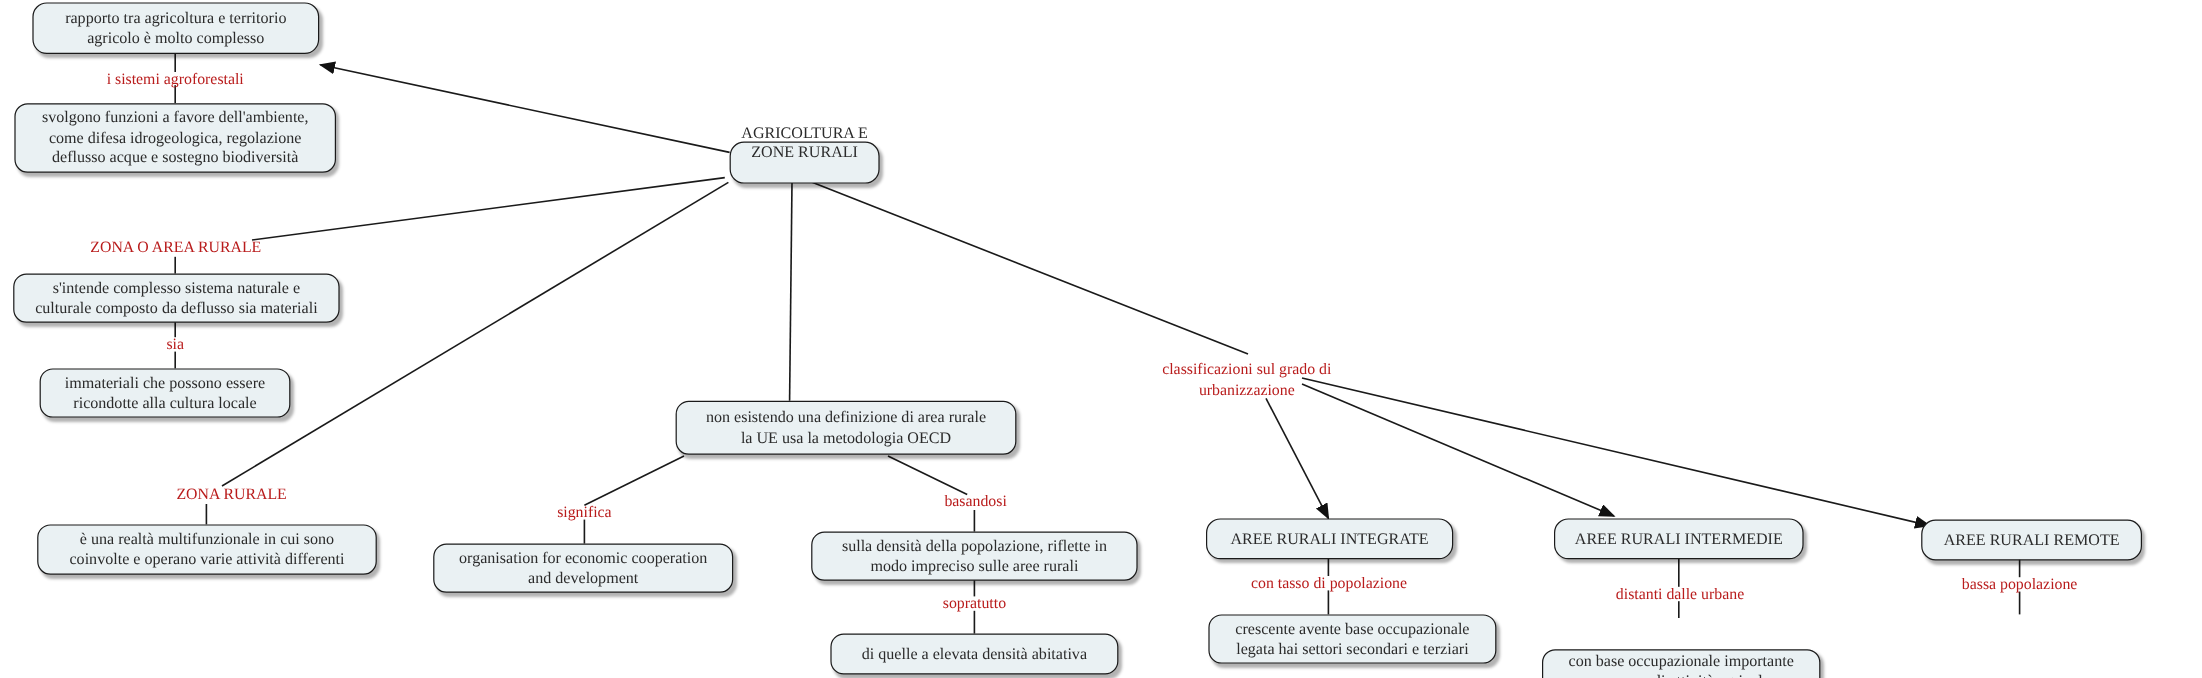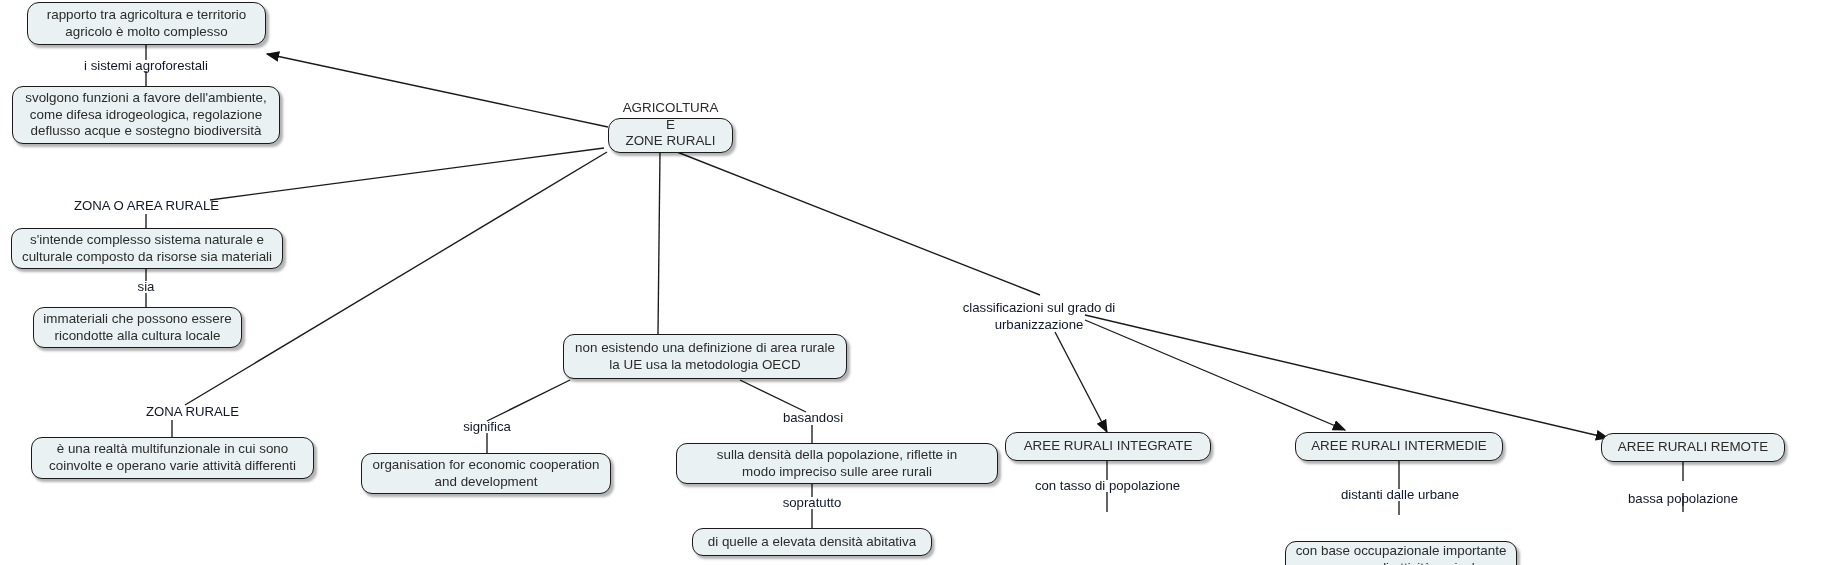--- a/index.html
+++ b/index.html
@@ -28,40 +28,40 @@
     height: 565px;
     display: block;
   }
   .node-box {
     position: absolute;
     box-sizing: border-box;
     background: #eaf1f3;
     border: 1.4px solid #1a1a1a;
     border-radius: 11px;
     color: #2b2b2b;
-    font-family: Liberation Sans, sans-serif;
+    font-family: Liberation Serif, serif;
     font-size: 13.4px;
     line-height: 16.6px;
     text-align: center;
     display: flex;
     align-items: center;
     justify-content: center;
-    padding: 2px 8px;
+    padding: 16px 8px;
     white-space: pre-line;
     box-shadow: 2.5px 3px 2.5px rgba(0,0,0,0.30);
   }
   .node-box.concept {
     border-width: 1.8px;
     border-radius: 12px;
   }
   .link-label {
     position: absolute;
     box-sizing: border-box;
-    color: #0f172a;
-    font-family: Liberation Sans, sans-serif;
+    color: #b91c1c;
+    font-family: Liberation Serif, serif;
     font-size: 13.2px;
     line-height: 16.4px;
     text-align: center;
     background: transparent;
     white-space: pre-line;
     display: flex;
     align-items: center;
     justify-content: center;
   }
 </style>
@@ -139,21 +139,21 @@
 deflusso acque e sostegno biodiversità</span>
   </div>
 
   <div class="node-box concept" style="left:608px; top:118px; width:125px; height:35px;align-items:flex-end;">
     <span>AGRICOLTURA E
 ZONE RURALI</span>
   </div>
 
   <div class="node-box" style="left:11px; top:228px; width:272px; height:41px;">
     <span>s'intende complesso sistema naturale e
-culturale composto da risorse sia materiali</span>
+culturale composto da deflusso sia materiali</span>
   </div>
 
   <div class="node-box" style="left:33px; top:307px; width:209px; height:41px;">
     <span>immateriali che possono essere
 ricondotte alla cultura locale</span>
   </div>
 
   <div class="node-box" style="left:31px; top:437px; width:283px; height:42px;">
     <span>è una realtà multifunzionale in cui sono
 coinvolte e operano varie attività differenti</span>
@@ -162,41 +162,45 @@
   <div class="node-box" style="left:515px; top:334px; width:284px; height:45px;margin-left:48px;">
     <span>non esistendo una definizione di area rurale
 la UE usa la metodologia OECD</span>
   </div>
 
   <div class="node-box" style="left:361px; top:453px; width:250px; height:41px;">
     <span>organisation for economic cooperation
 and development</span>
   </div>
 
-  <div class="node-box" style="left:676px; top:443px; width:322px; height:41px;">
+  <div class="node-box" style="left:676px; top:443px; width:272px; height:41px;">
     <span>sulla densità della popolazione, riflette in
 modo impreciso sulle aree rurali</span>
   </div>
 
   <div class="node-box" style="left:692px; top:528px; width:240px; height:28px;">
     <span>di quelle a elevata densità abitativa</span>
   </div>
 
   <div class="node-box concept" style="left:1005px; top:432px; width:206px; height:29px;">
     <span>AREE RURALI INTEGRATE</span>
   </div>
 
   <div class="node-box concept" style="left:1295px; top:432px; width:208px; height:29px;">
     <span>AREE RURALI INTERMEDIE</span>
   </div>
 
   <div class="node-box concept" style="left:1601px; top:433px; width:184px; height:29px;">
     <span>AREE RURALI REMOTE</span>
   </div>
 
+  <div class="node-box" style="left:1007px; top:512px; width:240px; height:41px;">
+    <span>crescente avente base occupazionale
+legata hai settori secondari e terziari</span>
+  </div>
 
   <div class="node-box" style="left:1285px; top:541px; width:232px; height:37px;">
     <span>con base occupazionale importante
 presenza di attività agricole</span>
   </div>
 
 
   <div class="link-label" style="left:66px; top:59px; width:160px; height:14px;">
     <span>i sistemi agroforestali</span>
   </div>
@@ -231,17 +235,17 @@
   </div>
 
   <div class="link-label" style="left:1030px; top:479px; width:155px; height:14px;">
     <span>con tasso di popolazione</span>
   </div>
 
   <div class="link-label" style="left:1333px; top:488px; width:134px; height:14px;">
     <span>distanti dalle urbane</span>
   </div>
 
-  <div class="link-label" style="left:1620px; top:492px; width:126px; height:14px;">
+  <div class="link-label" style="left:1620px; top:480px; width:126px; height:14px;">
     <span>bassa popolazione</span>
   </div>
 
 </div>
 
 </body></html>

